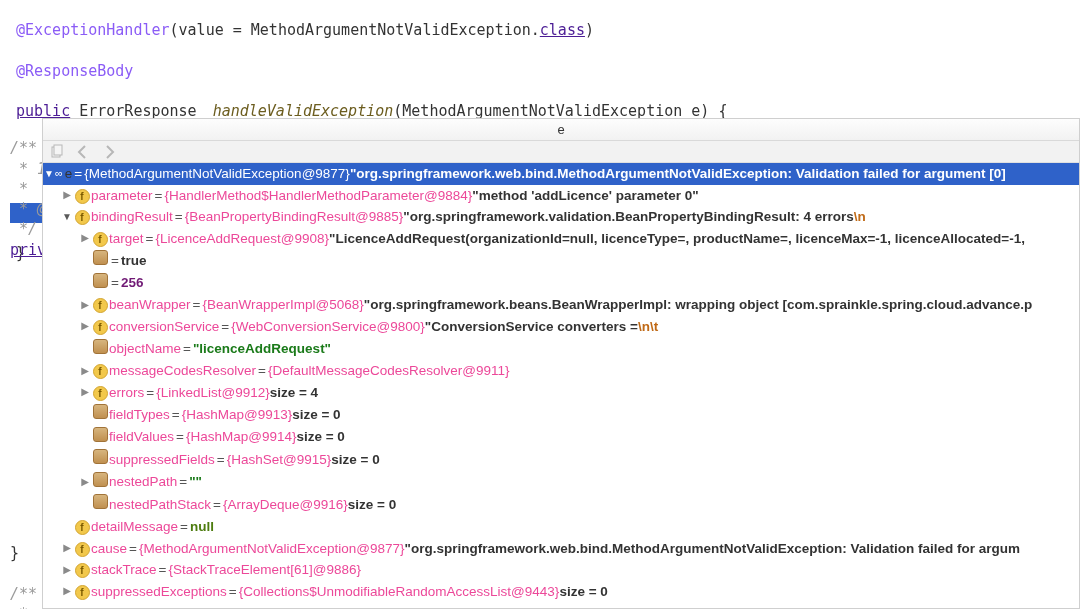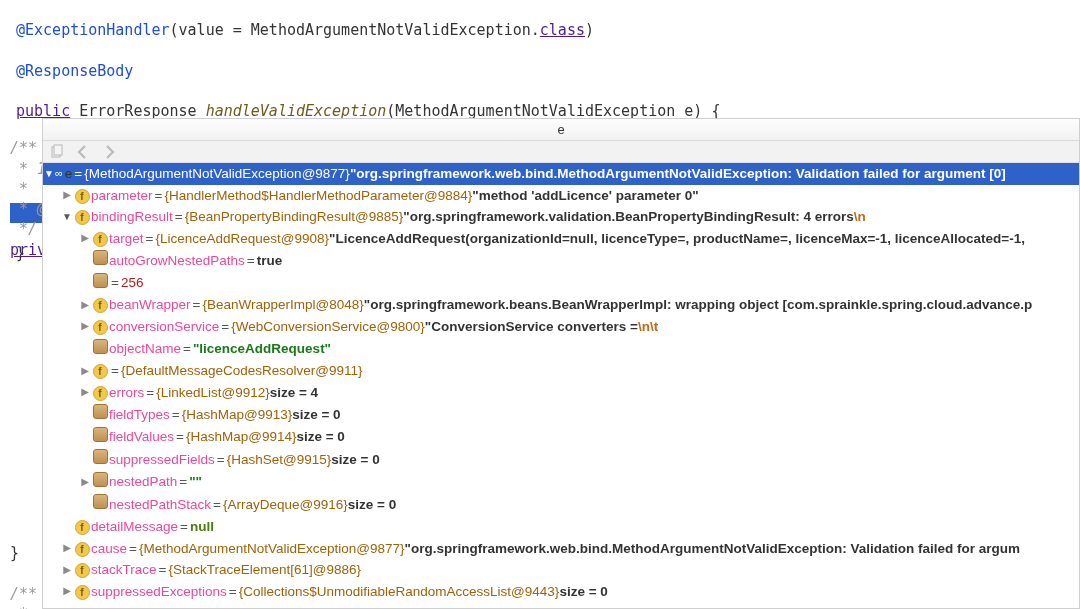--- a/index.html
+++ b/index.html
@@ -25,25 +25,25 @@
     line-height: 1.35;
     color: #333;
   }
   .ln { display: block; padding: 0 6px; }
   .ln-hl {
     background: #2f62c9;
     color: #fff;
   }
   .ln-hl .kw2     { color: #fff; }
 
-  .ann  { color: #1d4ed8; }         
+  .ann  { color: #8b5cf6; }         
   .kw   { color: #4c1d95; text-decoration: underline; }         
   .kw2  { color: #2d5fb8; font-weight: bold; } 
   .typ  { color: #333; }
-  .mth  { color: #6c5d1f; font-style: italic; }
+  .mth  { color: #6c5d1f; font-style: italic; margin-left: 7px; }
   .log  { color: #6f4999; font-style: italic; }
   .str  { color: #1a7a19; font-weight: bold; }
   .cmt  { color: #9a9a9a; font-style: italic; }
 
   
   .dbg-wrap {
     position: absolute;
     left: 42px;
     right: 0;
     top: 118px;
@@ -117,24 +117,24 @@
   .ic-oo { 
     display:inline-block;
     font-size:11px;
     color:#7b7b7b;
     margin-right:2px;
   }
 
   .nm   { color:#ec4899; } 
   .nm-dark { color:#333; }
   .eq   { color:#555; padding:0 2px;}
-  .cls  { color:#a16207; }   
+  .cls  { color:#ec4899; }   
   .val  { color:#333; font-weight:bold;}
   .val-str { color:#1a7a19; font-weight:bold;}
-  .val-num { color:#b91c1c; }
+  .val-num { color:#701a75;font-weight:bold; }
   .val-null{ color:#4d7c0f; font-weight:bold;}
 
   .row.hl {
     background:#2f62c9;
     color:#fff;
   }
   .row.hl .nm, .row.hl .cls, .row.hl .arrow, .row.hl .eq { color:#fff; }
   .row.hl .ic-oo { color:#fff; }
   .row.hl .val, .row.hl .val-str, .row.hl .val-num { color:#fff; }
   .row.hl .arrow.open::before { color:#fff; }
@@ -246,42 +246,41 @@
       <span class="eq"> = </span>
       <span class="cls">{LicenceAddRequest@9908}</span>
       <span class="val"> "LicenceAddRequest(organizationId=null, licenceType=, productName=, licenceMax=-1, licenceAllocated=-1,</span>
     </div>
 
     <div class="row">
       <span class="ind"></span>
         <span class="ind"></span>
       <span class="arrow none"></span>
       <span class="iconbox"><span class="ic-b"></span></span>
-      <span class="nm">autoGrowNestedPaths</span>
       <span class="eq"> = </span>
       <span class="val">true</span>
     </div>
 
     <div class="row">
       <span class="ind"></span>
         <span class="ind"></span>
       <span class="arrow none"></span>
       <span class="iconbox"><span class="ic-b"></span></span>
       <span class="eq"> = </span>
       <span class="val-num">256</span>
     </div>
 
     <div class="row">
       <span class="ind"></span>
         <span class="ind"></span>
       <span class="arrow closed"></span>
       <span class="iconbox"><span class="ic-f">f</span></span>
       <span class="nm">beanWrapper</span>
       <span class="eq"> = </span>
-      <span class="cls">{BeanWrapperImpl@8048}</span>
+      <span class="cls">{BeanWrapperImpl@5068}</span>
       <span class="val"> "org.springframework.beans.BeanWrapperImpl: wrapping object [com.sprainkle.spring.cloud.advance.p</span>
     </div>
 
     <div class="row">
       <span class="ind"></span>
         <span class="ind"></span>
       <span class="arrow closed"></span>
       <span class="iconbox"><span class="ic-f">f</span></span>
       <span class="nm">conversionService</span>
       <span class="eq"> = </span>
@@ -299,20 +298,21 @@
       <span class="nm">objectName</span>
       <span class="eq"> = </span>
       <span class="val-str">"licenceAddRequest"</span>
     </div>
 
     <div class="row">
       <span class="ind"></span>
         <span class="ind"></span>
       <span class="arrow closed"></span>
       <span class="iconbox"><span class="ic-f">f</span></span>
+      <span class="nm">messageCodesResolver</span>
       <span class="eq"> = </span>
       <span class="cls">{DefaultMessageCodesResolver@9911}</span>
     </div>
 
     <div class="row">
       <span class="ind"></span>
         <span class="ind"></span>
       <span class="arrow closed"></span>
       <span class="iconbox"><span class="ic-f">f</span></span>
       <span class="nm">errors</span>

